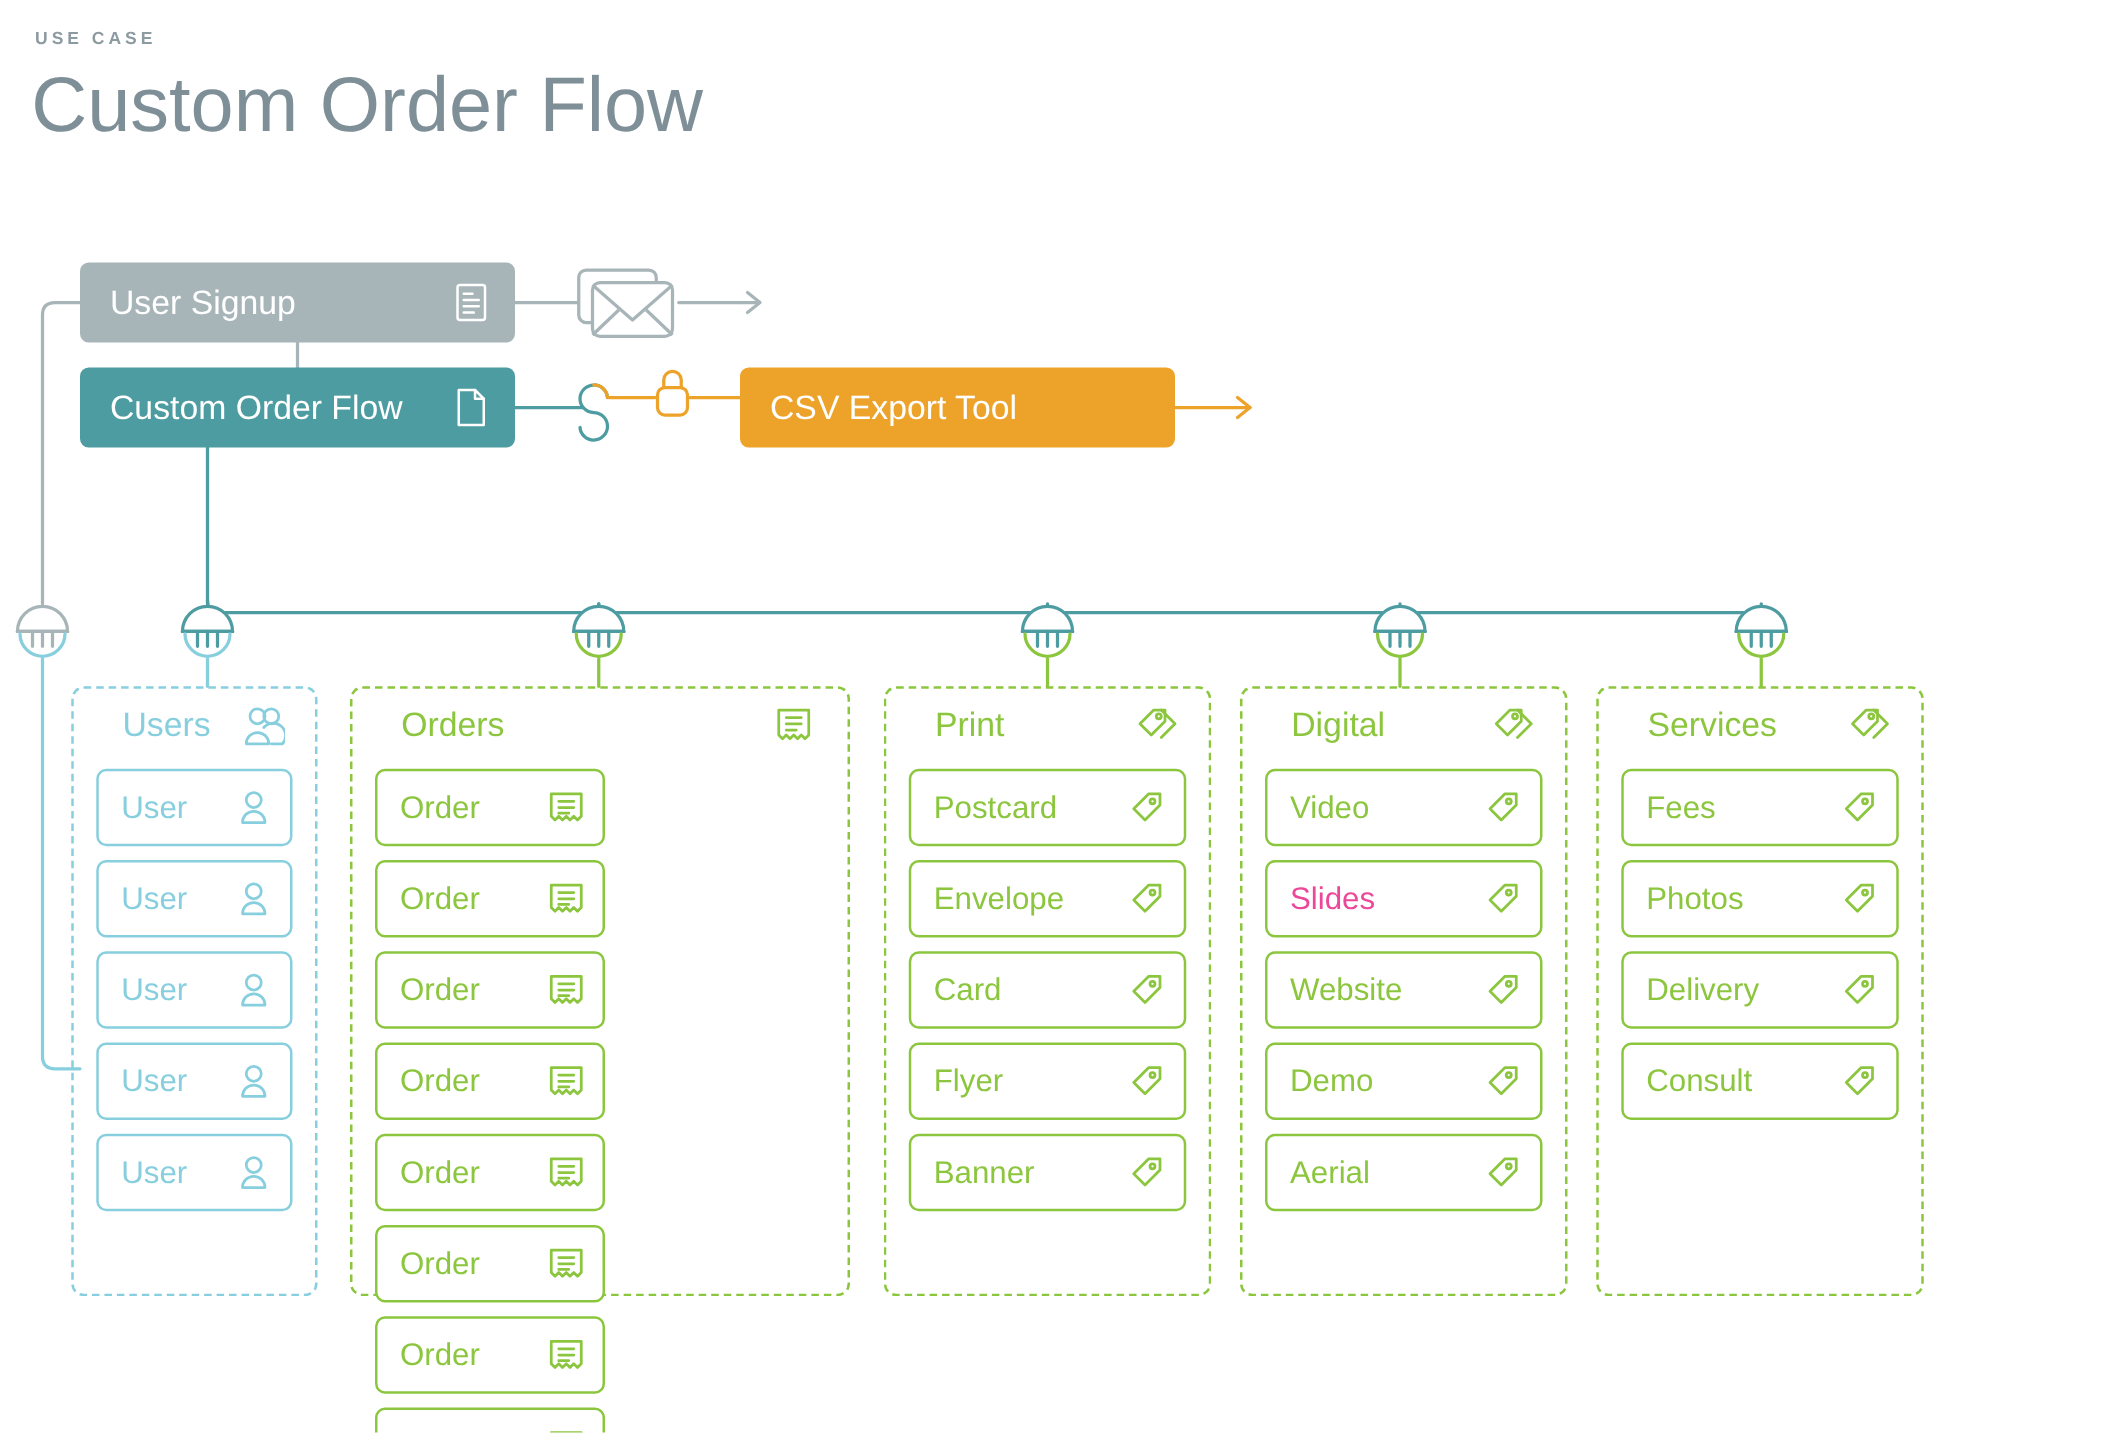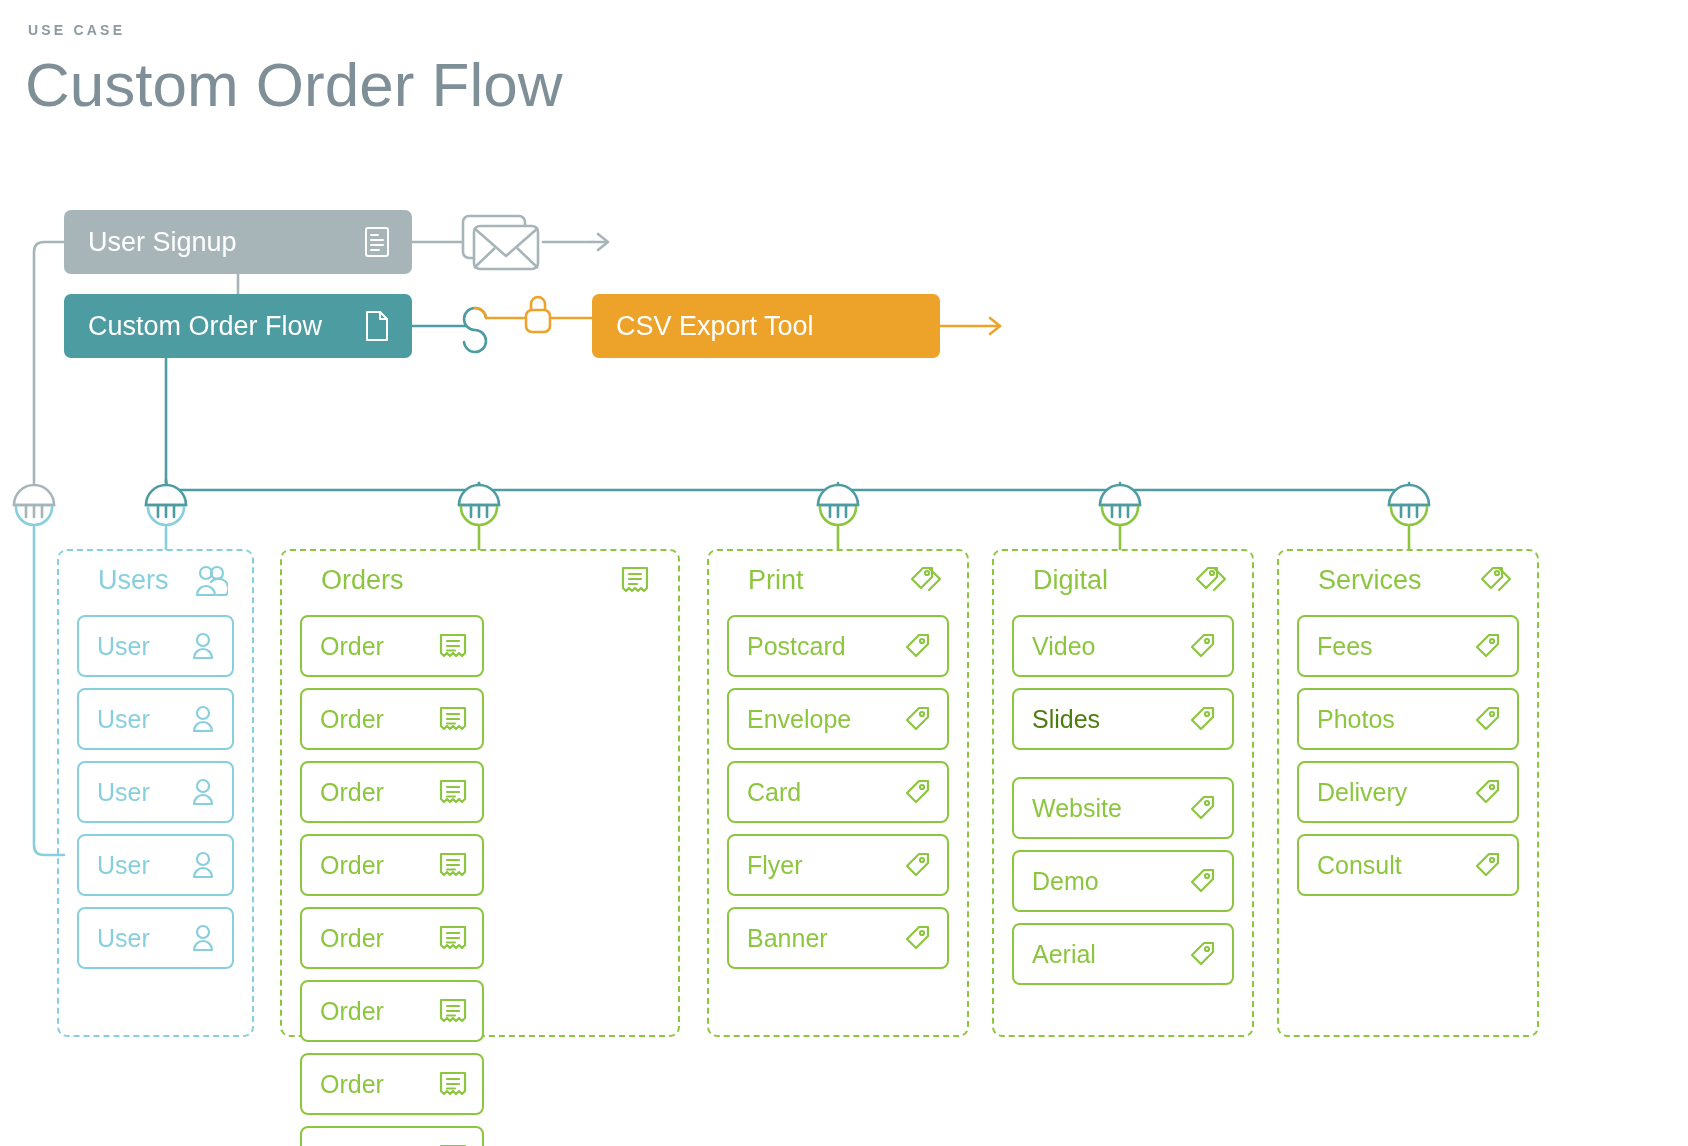--- a/index.html
+++ b/index.html
@@ -419,29 +419,29 @@
         <div class="chip" style="border-color: rgb(140, 198, 62); align-items: center;">
           <span class="ctext" style="color: rgb(140, 198, 62);">Video</span>
           <span class="cicon">
             <svg width="28" height="28" viewBox="0 0 28 28" fill="none" stroke="#8cc63e" stroke-width="2.2" stroke-linejoin="round" stroke-linecap="round">
               <path d="M3 15 L15 3 h9 v9 L12 24 Z"></path>
               <circle cx="18" cy="9" r="2"></circle>
             </svg>
           </span>
         </div>
         <div class="chip" style="border-color: rgb(140, 198, 62);">
-          <span class="ctext" style="color: #4d7c0f;">Slides</span>
-          <span class="cicon">
-            <svg width="28" height="28" viewBox="0 0 28 28" fill="none" stroke="#8cc63e" stroke-width="2.2" stroke-linejoin="round" stroke-linecap="round">
-              <path d="M3 15 L15 3 h9 v9 L12 24 Z"></path>
-              <circle cx="18" cy="9" r="2"></circle>
-            </svg>
-          </span>
-        </div>
-        <div class="chip" style="border-color: rgb(140, 198, 62); margin-top: 16px;">
+          <span class="ctext" style="color: #ec4899;">Slides</span>
+          <span class="cicon">
+            <svg width="28" height="28" viewBox="0 0 28 28" fill="none" stroke="#8cc63e" stroke-width="2.2" stroke-linejoin="round" stroke-linecap="round">
+              <path d="M3 15 L15 3 h9 v9 L12 24 Z"></path>
+              <circle cx="18" cy="9" r="2"></circle>
+            </svg>
+          </span>
+        </div>
+        <div class="chip" style="border-color: rgb(140, 198, 62);">
           <span class="ctext" style="color: rgb(140, 198, 62);">Website</span>
           <span class="cicon">
             <svg width="28" height="28" viewBox="0 0 28 28" fill="none" stroke="#8cc63e" stroke-width="2.2" stroke-linejoin="round" stroke-linecap="round">
               <path d="M3 15 L15 3 h9 v9 L12 24 Z"></path>
               <circle cx="18" cy="9" r="2"></circle>
             </svg>
           </span>
         </div>
         <div class="chip" style="border-color: rgb(140, 198, 62);">
           <span class="ctext" style="color: rgb(140, 198, 62);">Demo</span>

